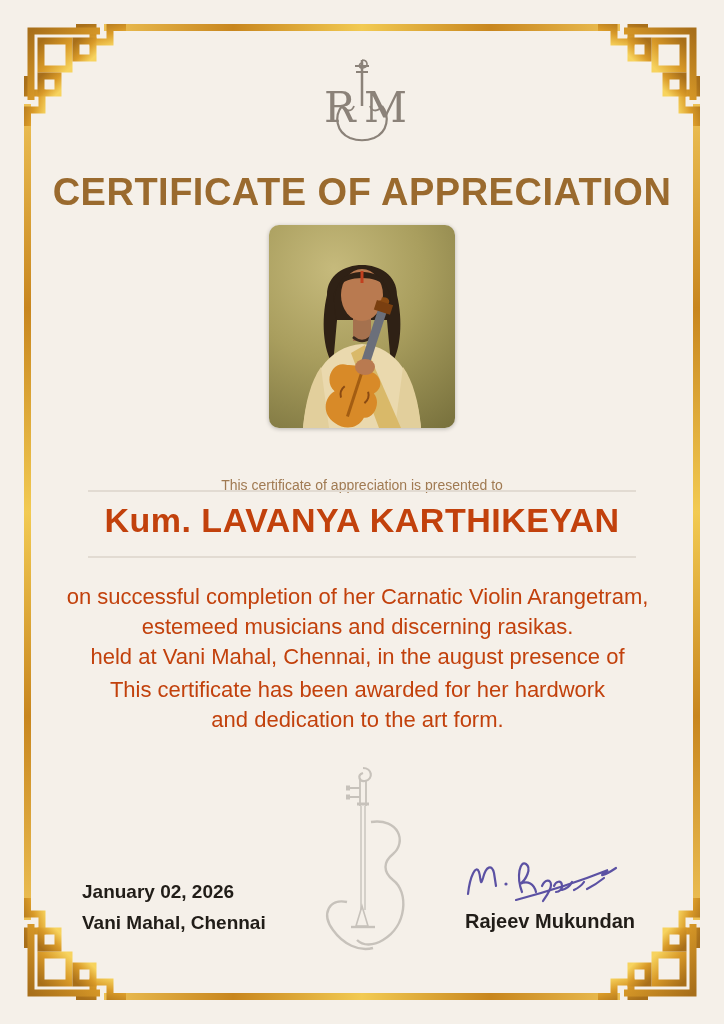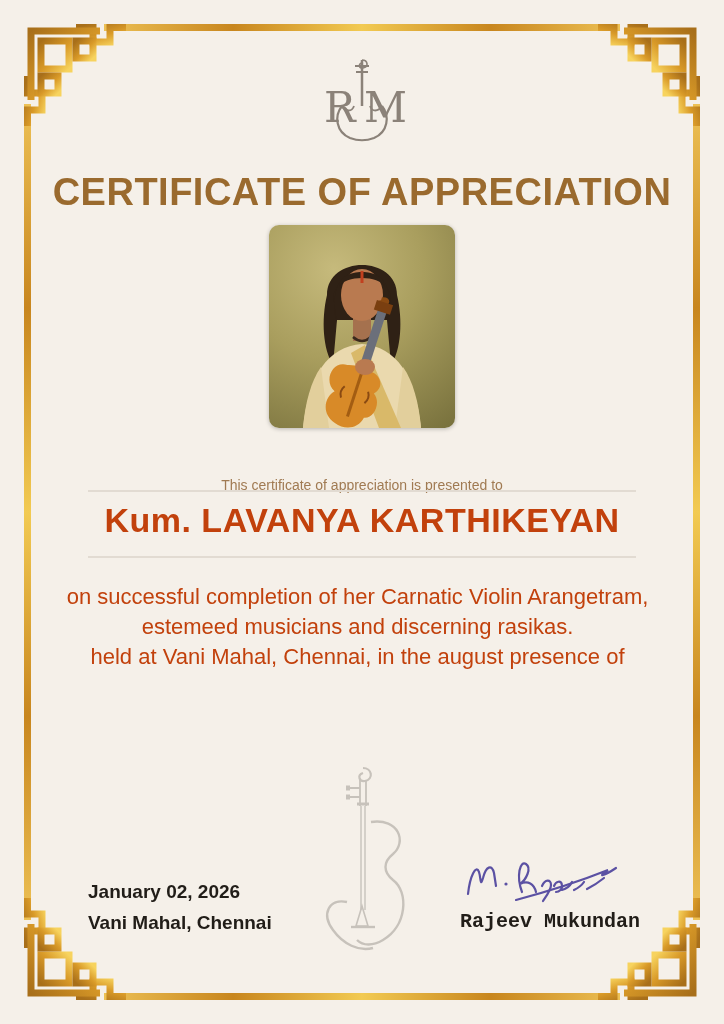--- a/index.html
+++ b/index.html
@@ -56,24 +56,24 @@
   .body-text{
     position:absolute;left:62px;right:71px;text-align:center;
     font-size:22px;line-height:30px;color:#c2410c;font-weight:500;
   }
   .body1{top:582px;}
   .body2{top:675px;}
 
   
   .violin-art{position:absolute;top:760px;left:50%;transform:translateX(-50%);width:110px;height:198px;}
   .date-block{
-    position:absolute;left:88px;top:876px;
+    position:absolute;left:82px;top:876px;
     font-size:19px;line-height:31px;font-weight:700;color:#211d18;
   }
-  .sig-block{position:absolute;left:430px;top:846px;width:240px;text-align:center;font-family:Liberation Mono, monospace;}
+  .sig-block{position:absolute;left:430px;top:846px;width:240px;text-align:center;}
   .sig-svg{width:200px;height:62px;display:block;margin:0 auto;}
   .signatory{font-size:20px;font-weight:700;color:#211d18;margin-top:2px;}
 </style>
 </head>
 <body>
 
 <div class="certificate">
 
   <div class="edge h top"></div>
   <div class="edge h bottom"></div>
@@ -185,20 +185,24 @@
   <div class="divider d1"></div>
   <div class="name-line">Kum. LAVANYA KARTHIKEYAN</div>
   <div class="divider d2"></div>
 
   <div class="body-text body1">
     <div>on successful completion of her Carnatic Violin Arangetram,</div>
     <div>estemeed musicians and discerning rasikas.</div>
     <div>held at Vani Mahal, Chennai, in the august presence of</div>
   </div>
 
+  <div class="body-text body2">
+    <div>This certificate has been awarded for her hardwork</div>
+    <div>and dedication to the art form.</div>
+  </div>
 
   <svg class="violin-art" viewBox="0 0 110 198">
     <g stroke="#c7c2bb" fill="none" stroke-width="2">
 
       <path d="M56 8 c9 0 11 11 2 13 c-6 1 -8 -6 -2 -8" stroke-width="2.2"></path>
 
       <path d="M53 20 V46 M59 20 V46" stroke-width="1.8"></path>
       <path d="M42 28 H53 M42 37 H53" stroke-width="2.2"></path>
       <rect x="39" y="25.5" width="4" height="5" fill="#c7c2bb" stroke="none"></rect>
       <rect x="39" y="34.5" width="4" height="5" fill="#c7c2bb" stroke="none"></rect>

